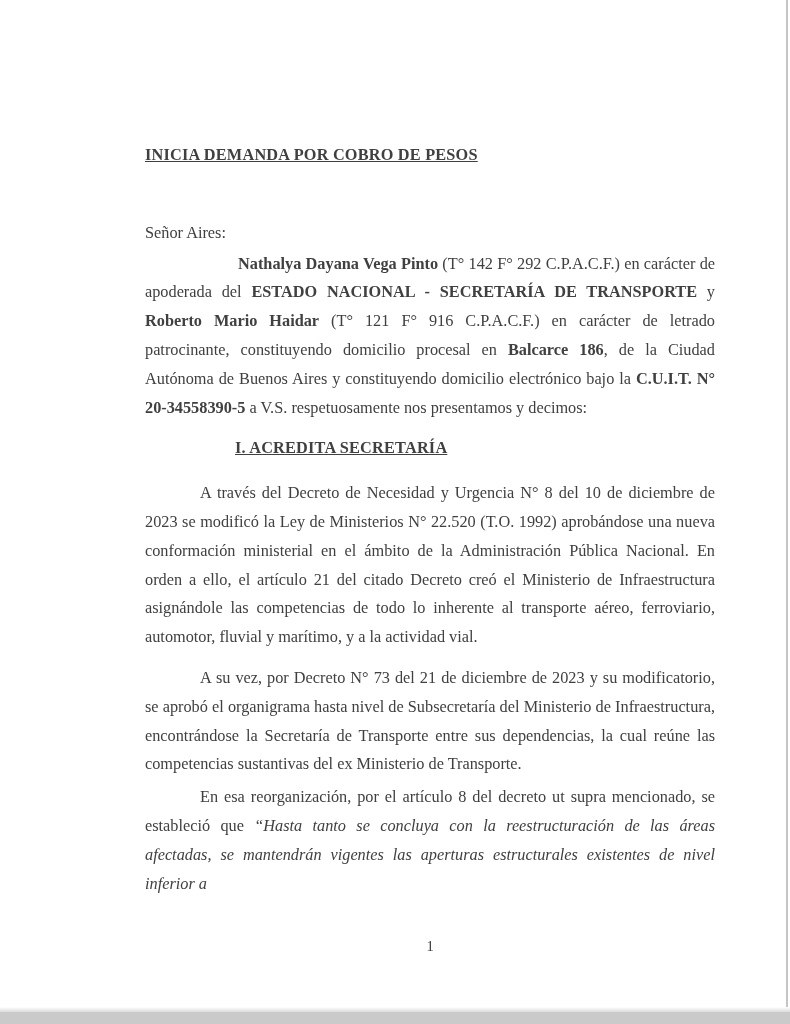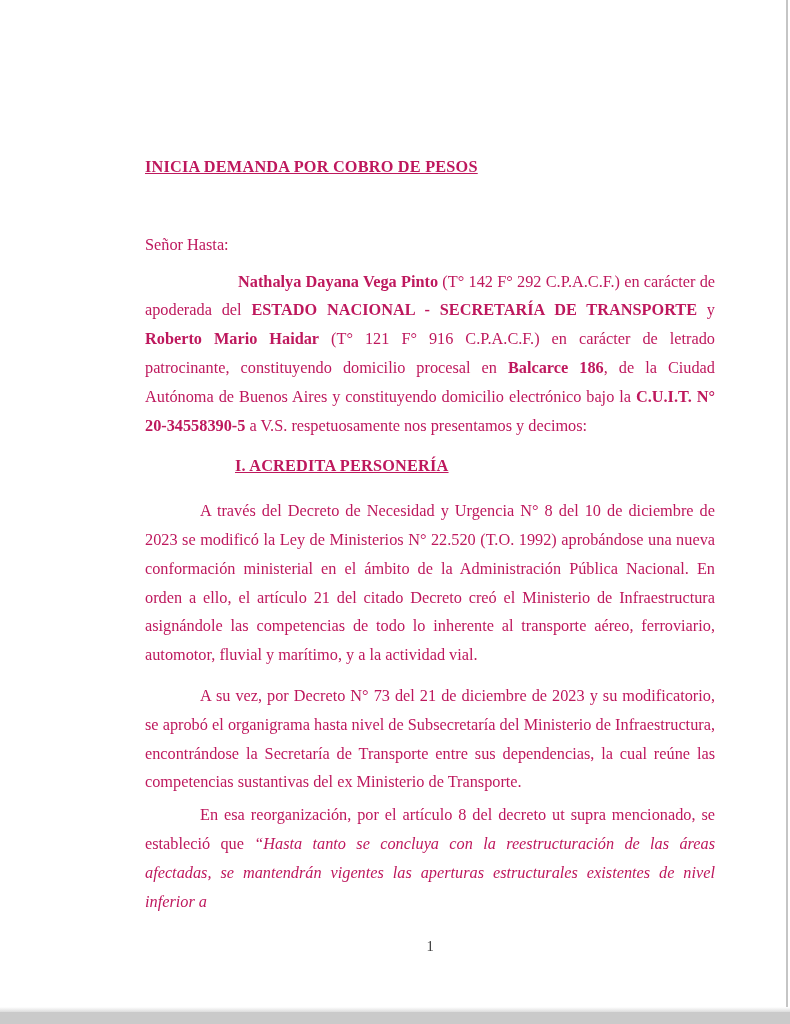--- a/index.html
+++ b/index.html
@@ -12,41 +12,41 @@
     position: relative;
     width: 790px;
     height: 1024px;
     background: #ffffff;
     overflow: hidden;
     font-family: "Liberation Serif", "DejaVu Serif", serif;
   }
   .content {
     position: absolute;
     left: 145px;
-    top: 12px;
+    top: 0;
     width: 570px;
-    color: #be185d;
+    color: #404040;
     font-size: 16.3px;
     line-height: 28.8px;
     text-align: justify;
   }
   .doc-title {
     margin: 141px 0 0 0;
     font-size: 16.3px;
     font-weight: bold;
     letter-spacing: 0.2px;
     text-decoration: underline;
     text-align: left;
   }
   .salutation {
     margin: 49px 0 0 0;
     text-align: left;
   }
   .para { margin: 12px 0 0 0; }
-  .para.first { margin-top: 8px; }
+  .para.first { margin-top: 2px; }
   .para.after-heading { margin-top: 16px; }
   .para.last { margin-top: 4px; }
   .indent-lg { text-indent: 93px; }
   .indent { text-indent: 55px; }
   .section-heading {
     margin: 12px 0 0 90px;
     font-size: 16.3px;
     font-weight: bold;
     letter-spacing: 0.2px;
     text-decoration: underline;
@@ -89,25 +89,25 @@
   }
 </style>
 </head>
 <body>
 
 <div class="page">
   <div class="content">
 
     <h1 class="doc-title">INICIA DEMANDA POR COBRO DE PESOS</h1>
 
-    <p class="salutation">Señor Hasta:</p>
+    <p class="salutation">Señor Aires:</p>
 
     <p class="para first indent-lg"><span class="seg-b">Nathalya Dayana Vega Pinto</span><span> (T° 142 F° 292 C.P.A.C.F.) en carácter de apoderada del </span><span class="seg-b">ESTADO NACIONAL - SECRETARÍA DE TRANSPORTE</span><span> y </span><span class="seg-b">Roberto Mario Haidar</span><span> (T° 121 F° 916 C.P.A.C.F.) en carácter de letrado patrocinante, constituyendo domicilio procesal en </span><span class="seg-b">Balcarce 186</span><span>, de la Ciudad Autónoma de Buenos Aires y constituyendo domicilio electrónico bajo la </span><span class="seg-b">C.U.I.T. N° 20-34558390-5</span><span> a V.S. respetuosamente nos presentamos y decimos:</span></p>
 
-    <h2 class="section-heading">I. ACREDITA PERSONERÍA</h2>
+    <h2 class="section-heading">I. ACREDITA SECRETARÍA</h2>
 
     <p class="para after-heading indent"><span>A través del Decreto de Necesidad y Urgencia N° 8 del 10 de diciembre de 2023 se modificó la Ley de Ministerios N° 22.520 (T.O. 1992) aprobándose una nueva conformación ministerial en el ámbito de la Administración Pública Nacional. En orden a ello, el artículo 21 del citado Decreto creó el Ministerio de Infraestructura asignándole las competencias de todo lo inherente al transporte aéreo, ferroviario, automotor, fluvial y marítimo, y a la actividad vial.</span></p>
 
     <p class="para indent"><span>A su vez, por Decreto N° 73 del 21 de diciembre de 2023 y su modificatorio, se aprobó el organigrama hasta nivel de Subsecretaría del Ministerio de Infraestructura, encontrándose la Secretaría de Transporte entre sus dependencias, la cual reúne las competencias sustantivas del ex Ministerio de Transporte.</span></p>
 
     <p class="para last indent"><span>En esa reorganización, por el artículo 8 del decreto ut supra mencionado, se estableció que </span><span class="seg-i">“Hasta tanto se concluya con la reestructuración de las áreas afectadas, se mantendrán vigentes las aperturas estructurales existentes de nivel inferior a</span></p>
 
   </div>
 
   <div class="page-number">1</div>

